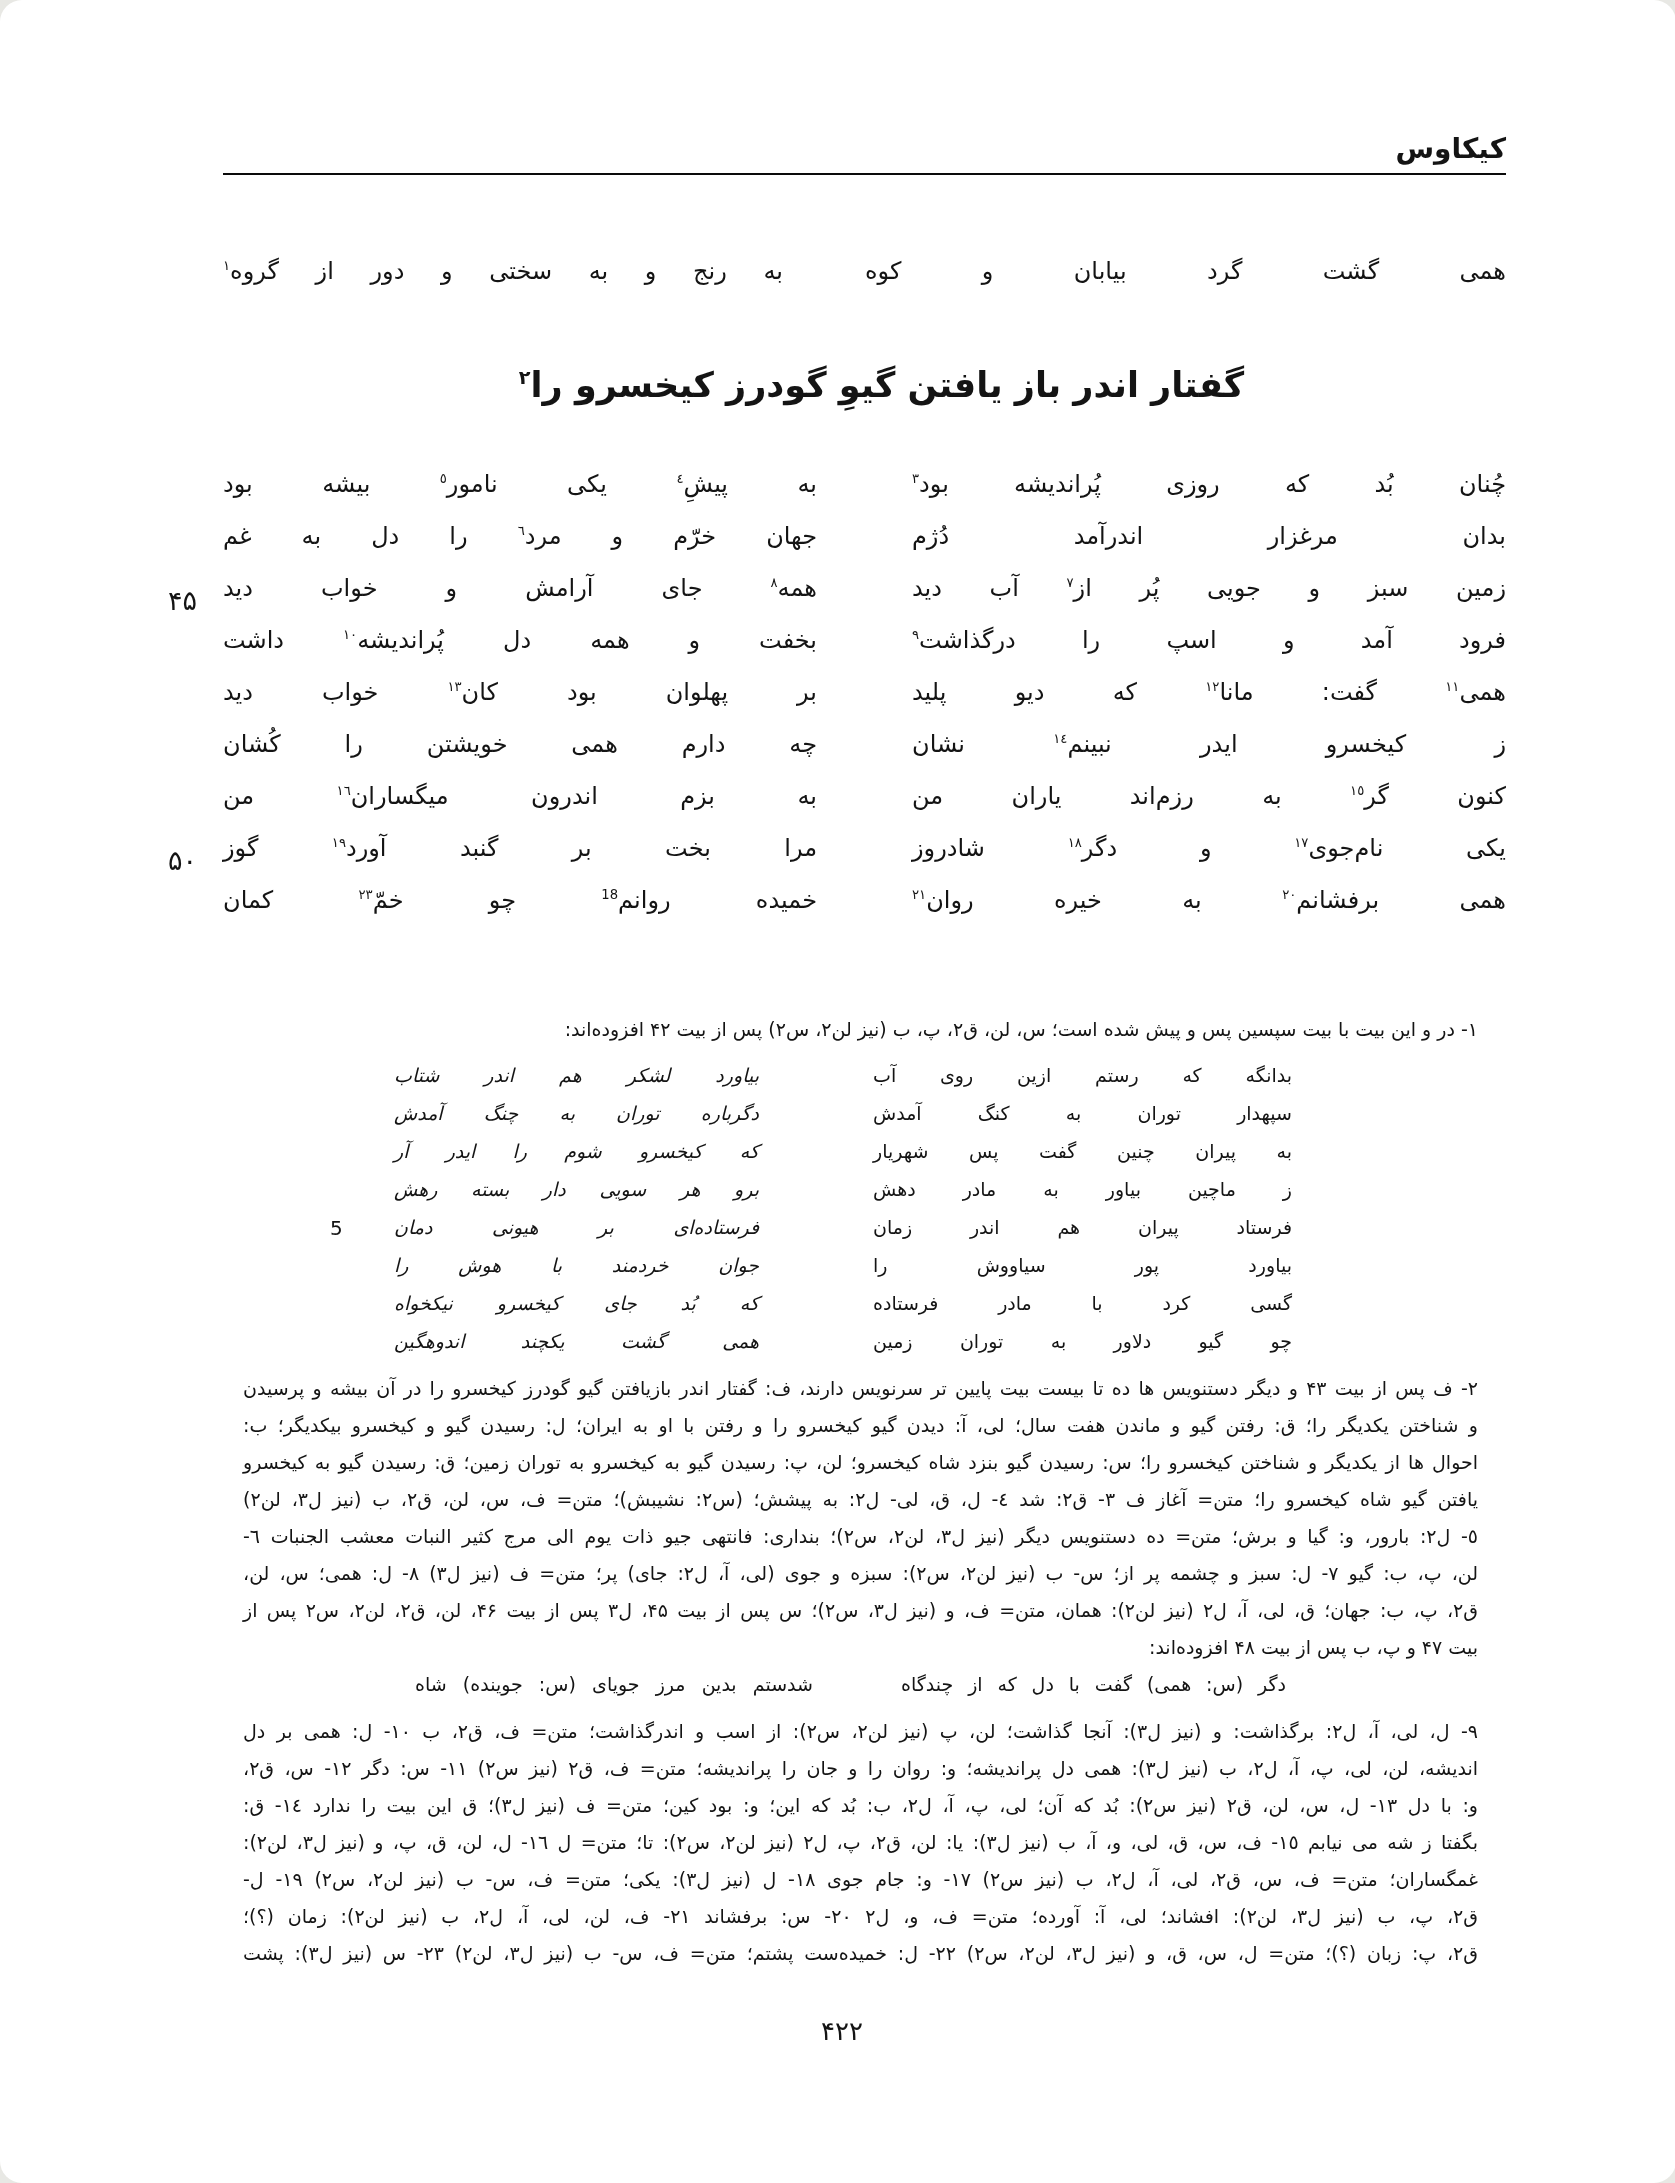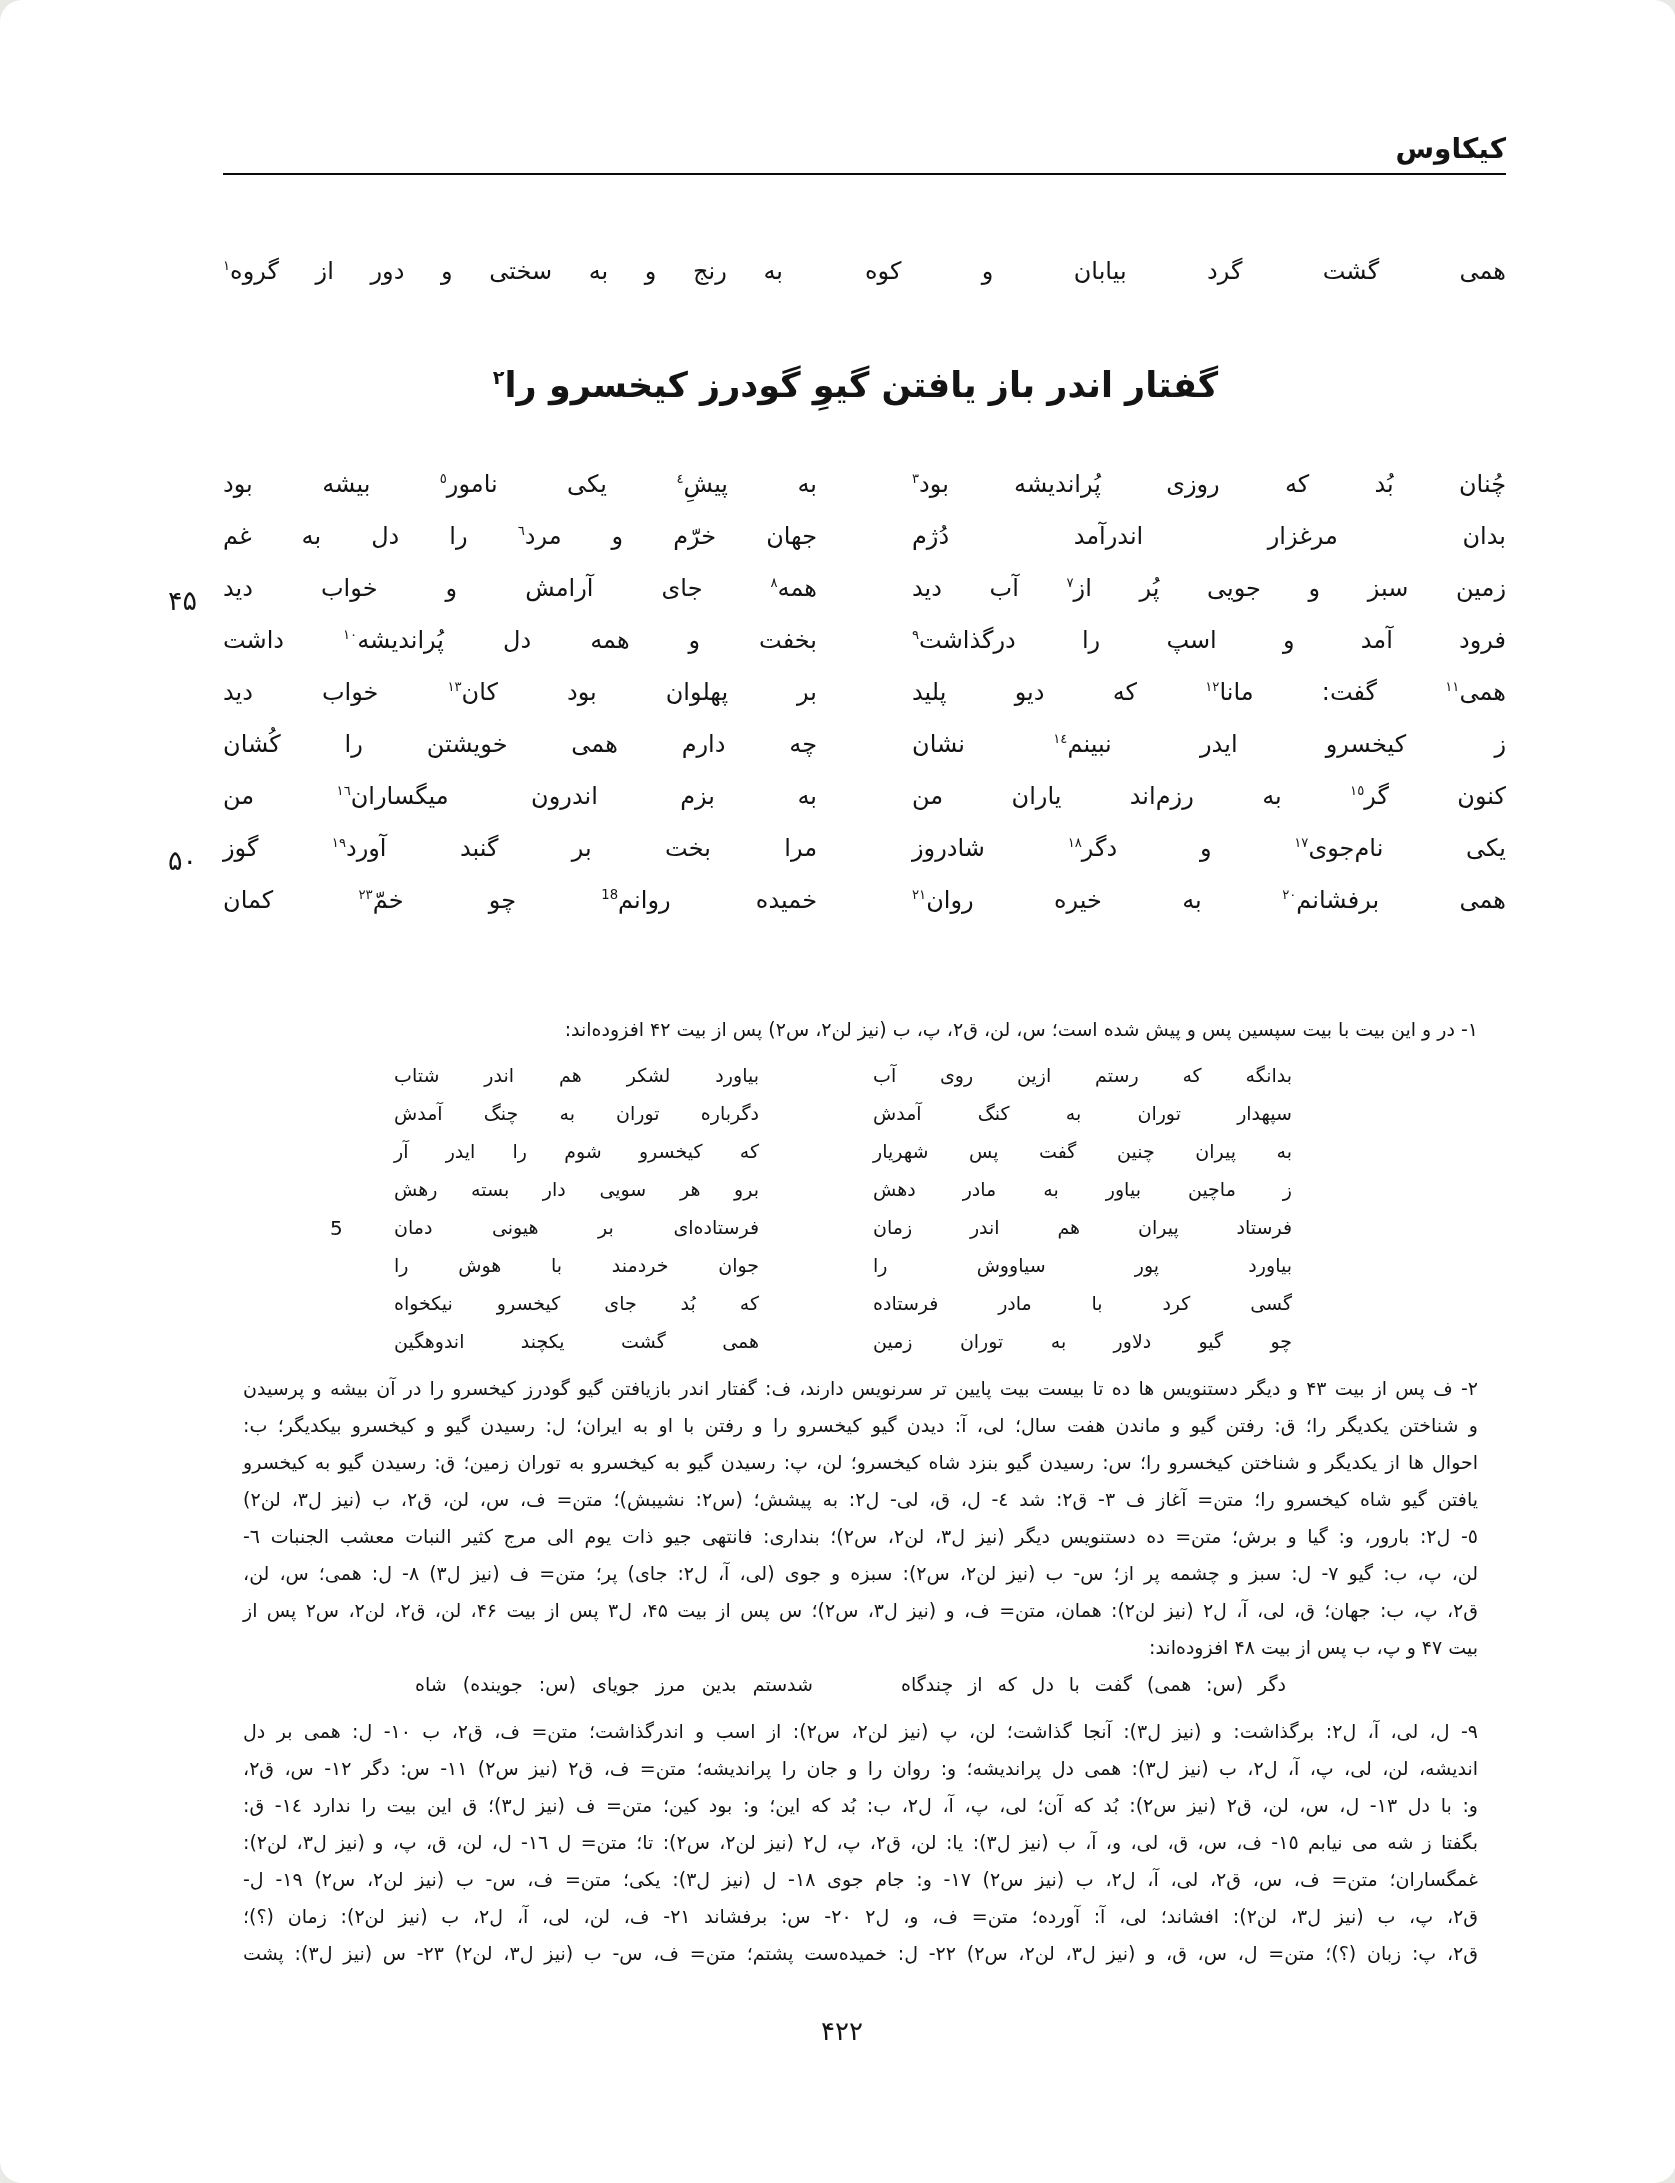--- a/index.html
+++ b/index.html
@@ -30,21 +30,21 @@
     position:absolute;top:251px;left:223px;width:1283px;
     display:flex;justify-content:space-between;direction:rtl;
     font-size:24px;line-height:41px;
   }
   .opening-verse .hemi-r{width:641px;}
   .opening-verse .hemi-l{width:560px;}
   .just{text-align:justify;text-align-last:justify;}
 
   
   .section-heading{
-    position:absolute;top:365px;left:214px;width:1283px;
+    position:absolute;top:365px;left:240px;width:1283px;
     margin:0;text-align:center;direction:rtl;
     font-size:35px;font-weight:bold;
   }
 
   
   .poem{
     position:absolute;top:458px;left:223px;width:1283px;
     direction:rtl;font-size:24px;
   }
   .verse-row{
@@ -65,21 +65,21 @@
   .fn-start{text-align:right;}
   .fn-just{text-align:justify;text-align-last:justify;}
 
   .fn-verses{
     position:relative;width:898px;margin:8px 186px 9.5px auto;
   }
   .fn-verses .vrow{
     height:38px;display:flex;justify-content:space-between;align-items:center;
   }
   .fn-verses .vb-r{width:419px;}
-  .fn-verses .vb-l{width:365px;}
+  .fn-verses .vb-l{width:365px;font-style:italic;}
   .block-num{
     position:absolute;left:-64px;top:154px;
     font-size:20px;
   }
 
   .apparatus{margin-top:9.5px;}
 
   .fn-verse2{
     width:871px;margin:0 192px 0 auto;
     height:38px;display:flex;justify-content:space-between;align-items:center;

